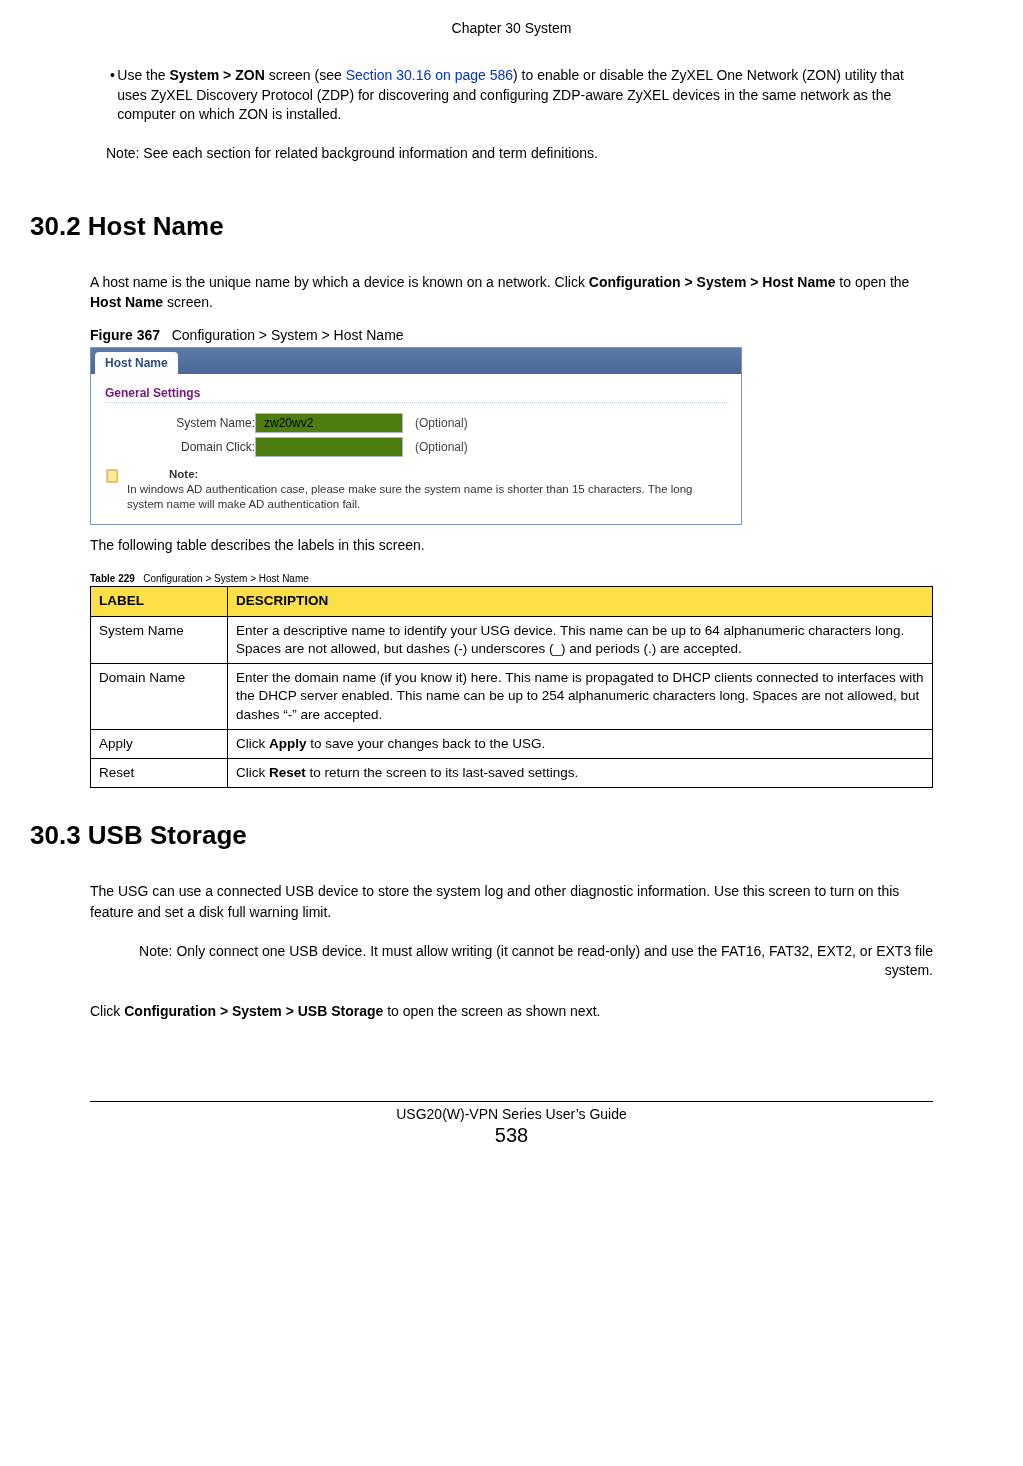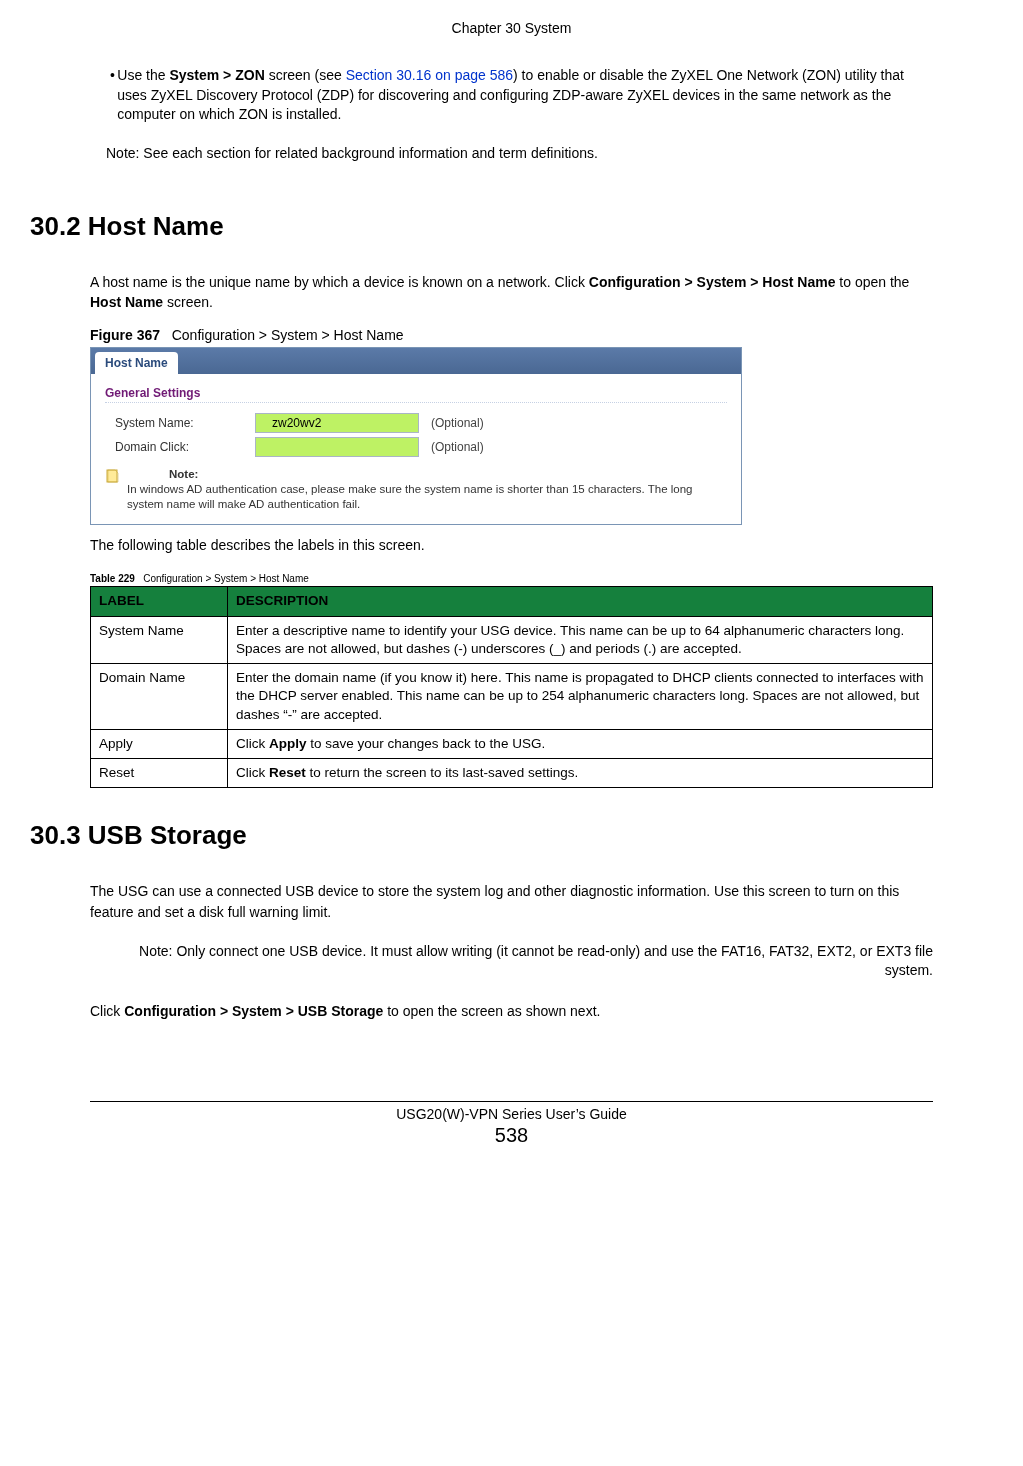--- a/index.html
+++ b/index.html
@@ -81,28 +81,28 @@
     border-bottom: 1px dotted #c6d1e4;
     padding-bottom: 2px;
     margin-bottom: 10px;
   }
   .ss-row {
     display: flex;
     align-items: center;
     margin: 4px 0;
     font-size: 12px;
   }
-  .ss-label { width: 140px; padding-left: 10px; }
+  .ss-label { width: 140px; padding-left: 10px; text-align: right; }
   .ss-input {
     width: 130px;
     height: 18px;
     border: 1px solid #aab5c6;
-    padding: 0 16px;
-    font-size: 12px;
-    background: #bef264;
+    padding: 0 8px;
+    font-size: 12px;
+    background: #4d7c0f;
   }
   .ss-opt { margin-left: 12px; color: #444; }
   .ss-note {
     display: flex;
     margin-top: 10px;
     font-size: 11.5px;
     color: #333;
     line-height: 1.3;
   }
   .ss-note-icon {
@@ -142,21 +142,21 @@
     font-size: 13.5px;
   }
   table.desc-table th, table.desc-table td {
     border: 1px solid #000;
     padding: 5px 8px;
     text-align: left;
     vertical-align: top;
     line-height: 1.35;
   }
   table.desc-table th {
-    background: #15803d;
+    background: #fde047;
     font-weight: bold;
   }
   table.desc-table td.label-col { width: 120px; }
   .note-indent {
     margin: 20px 0;
     padding-left: 46px;
     text-indent: -46px;
     line-height: 1.4;
     text-align: right;
   }

